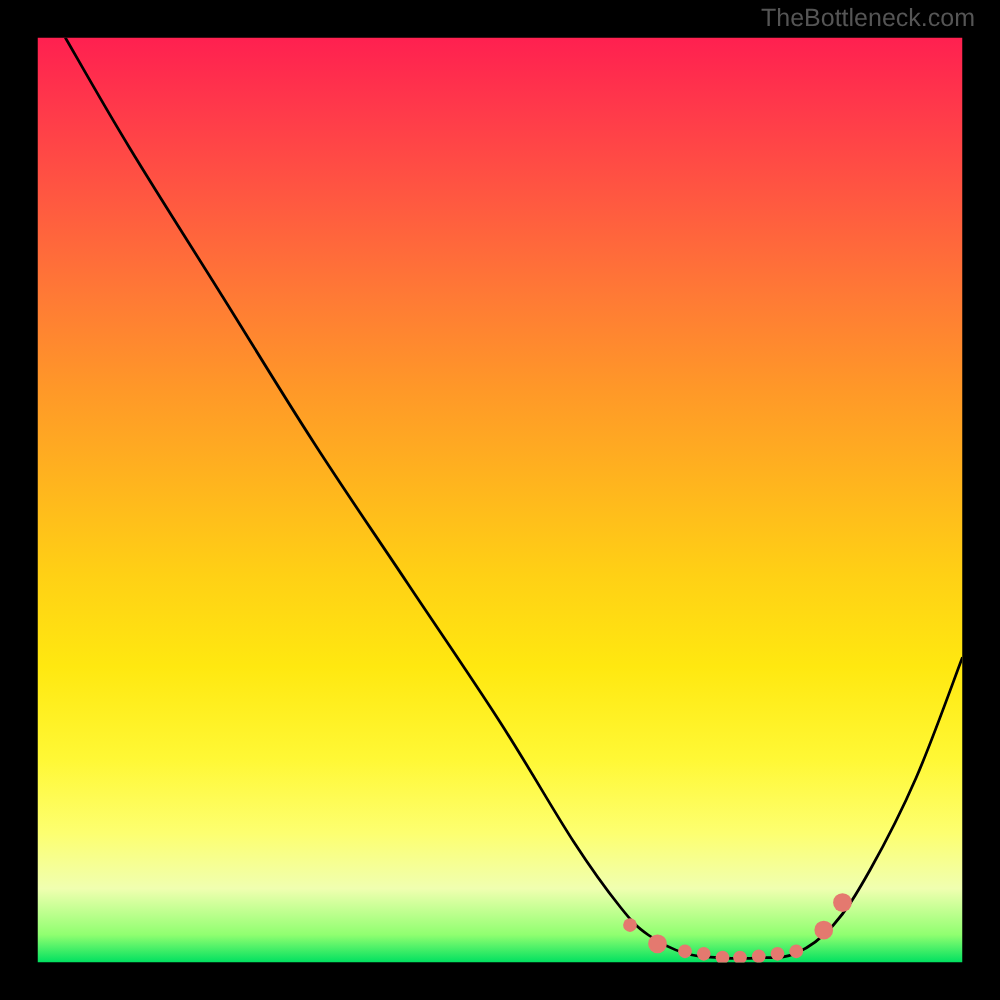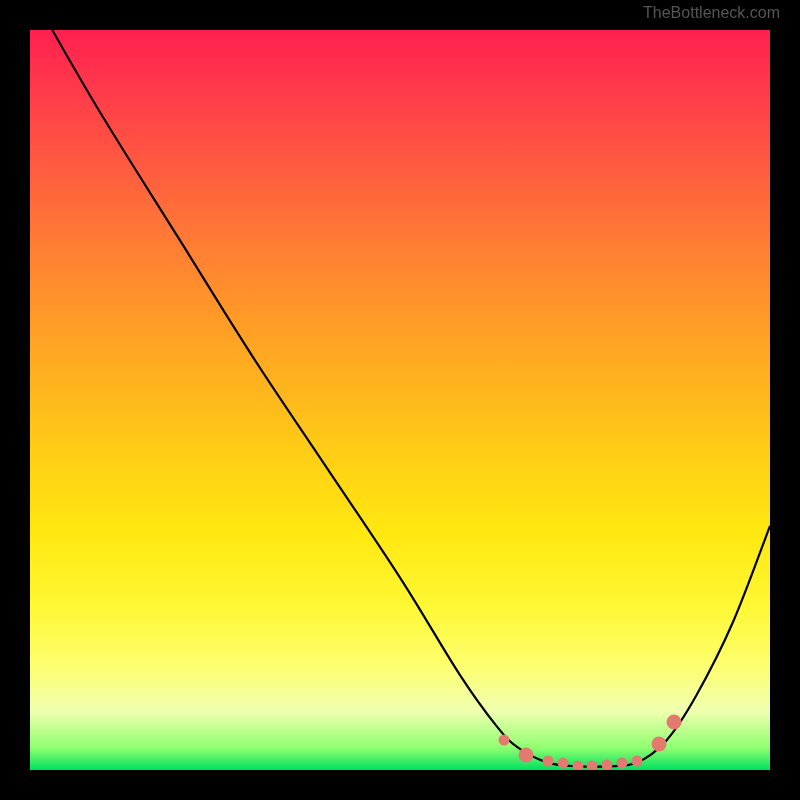--- a/index.html
+++ b/index.html
@@ -9,21 +9,21 @@
     background: #000;
     position: relative;
     font-family: Arial, sans-serif;
     overflow: hidden;
   }
   .attribution {
     position: absolute;
     top: 4px;
     right: 20px;
     color: #555;
-    font-size: 16px;
+    font-size: 20px;
     font-weight: 500;
     z-index: 10;
   }
   .plot-area {
     position: absolute;
     left: 30px;
     top: 30px;
     width: 740px;
     height: 740px;
     overflow: hidden;

